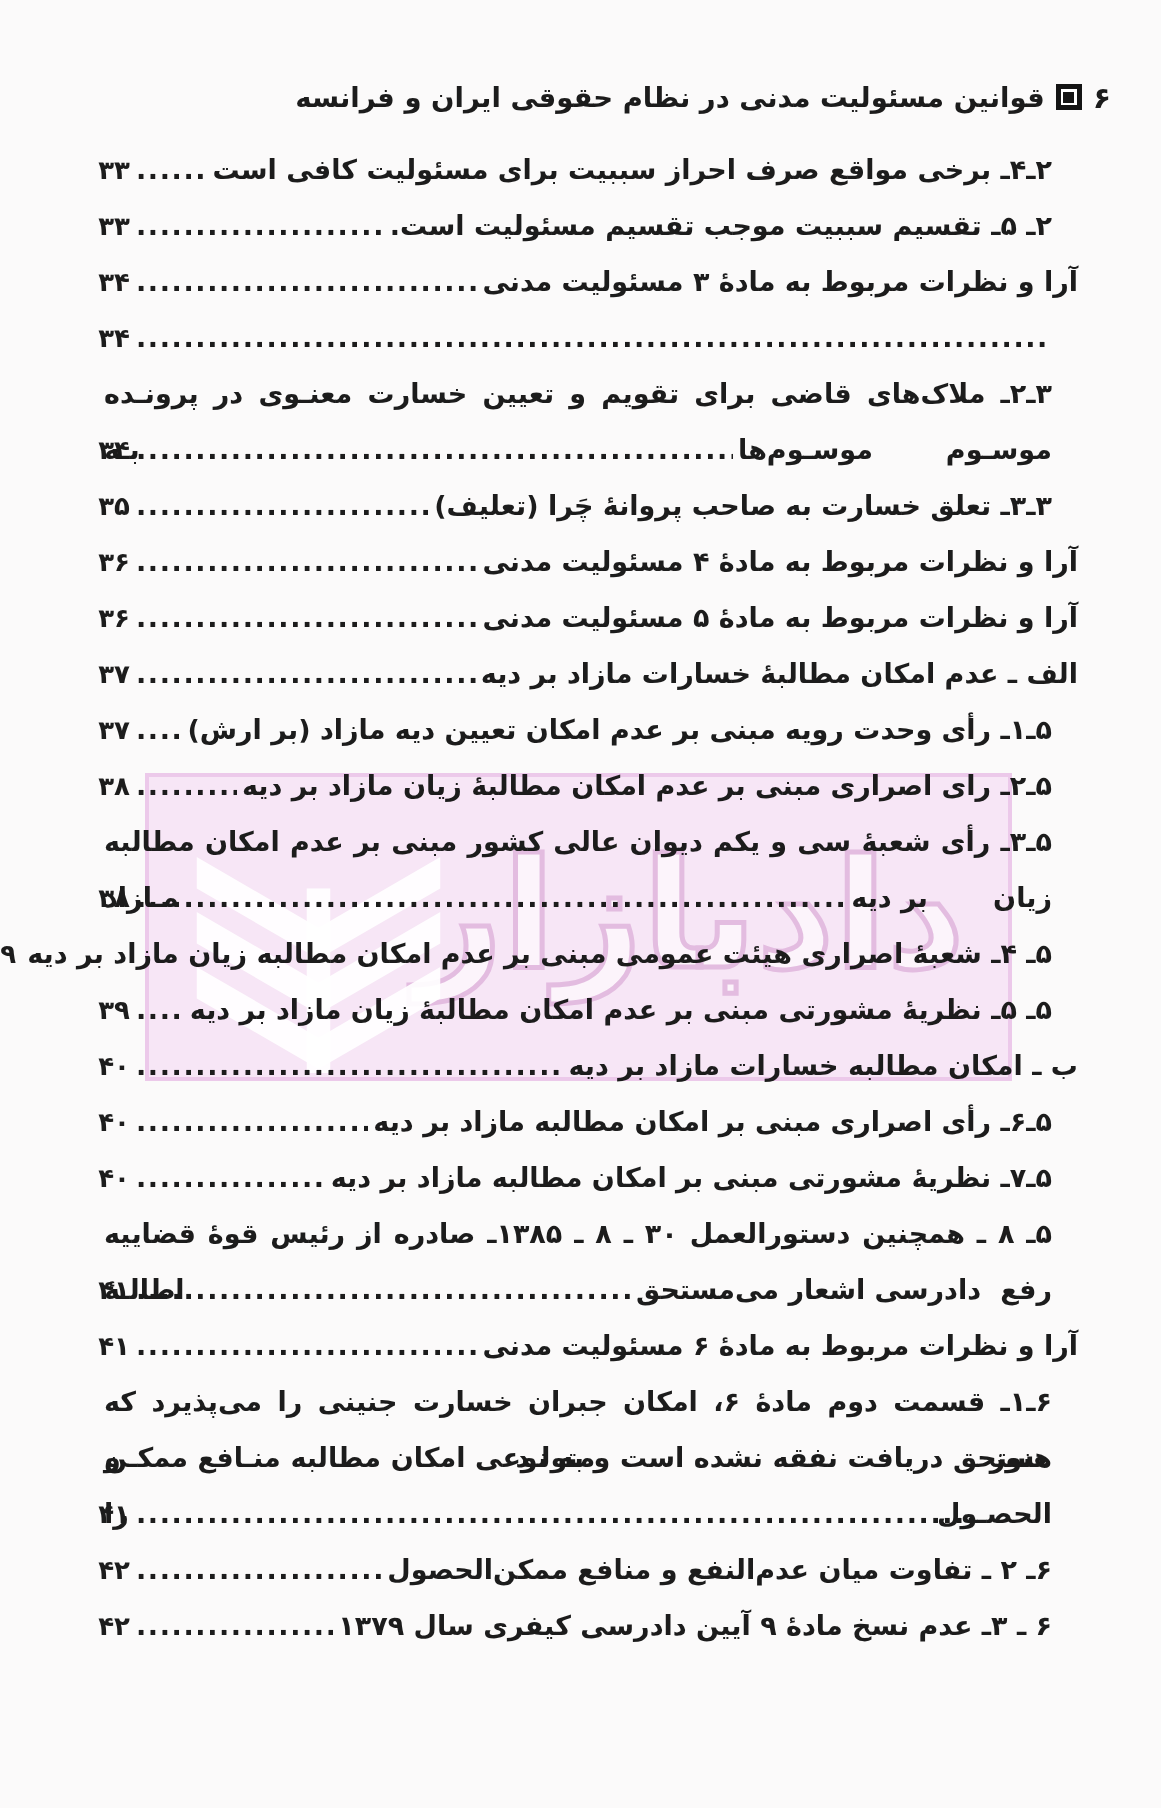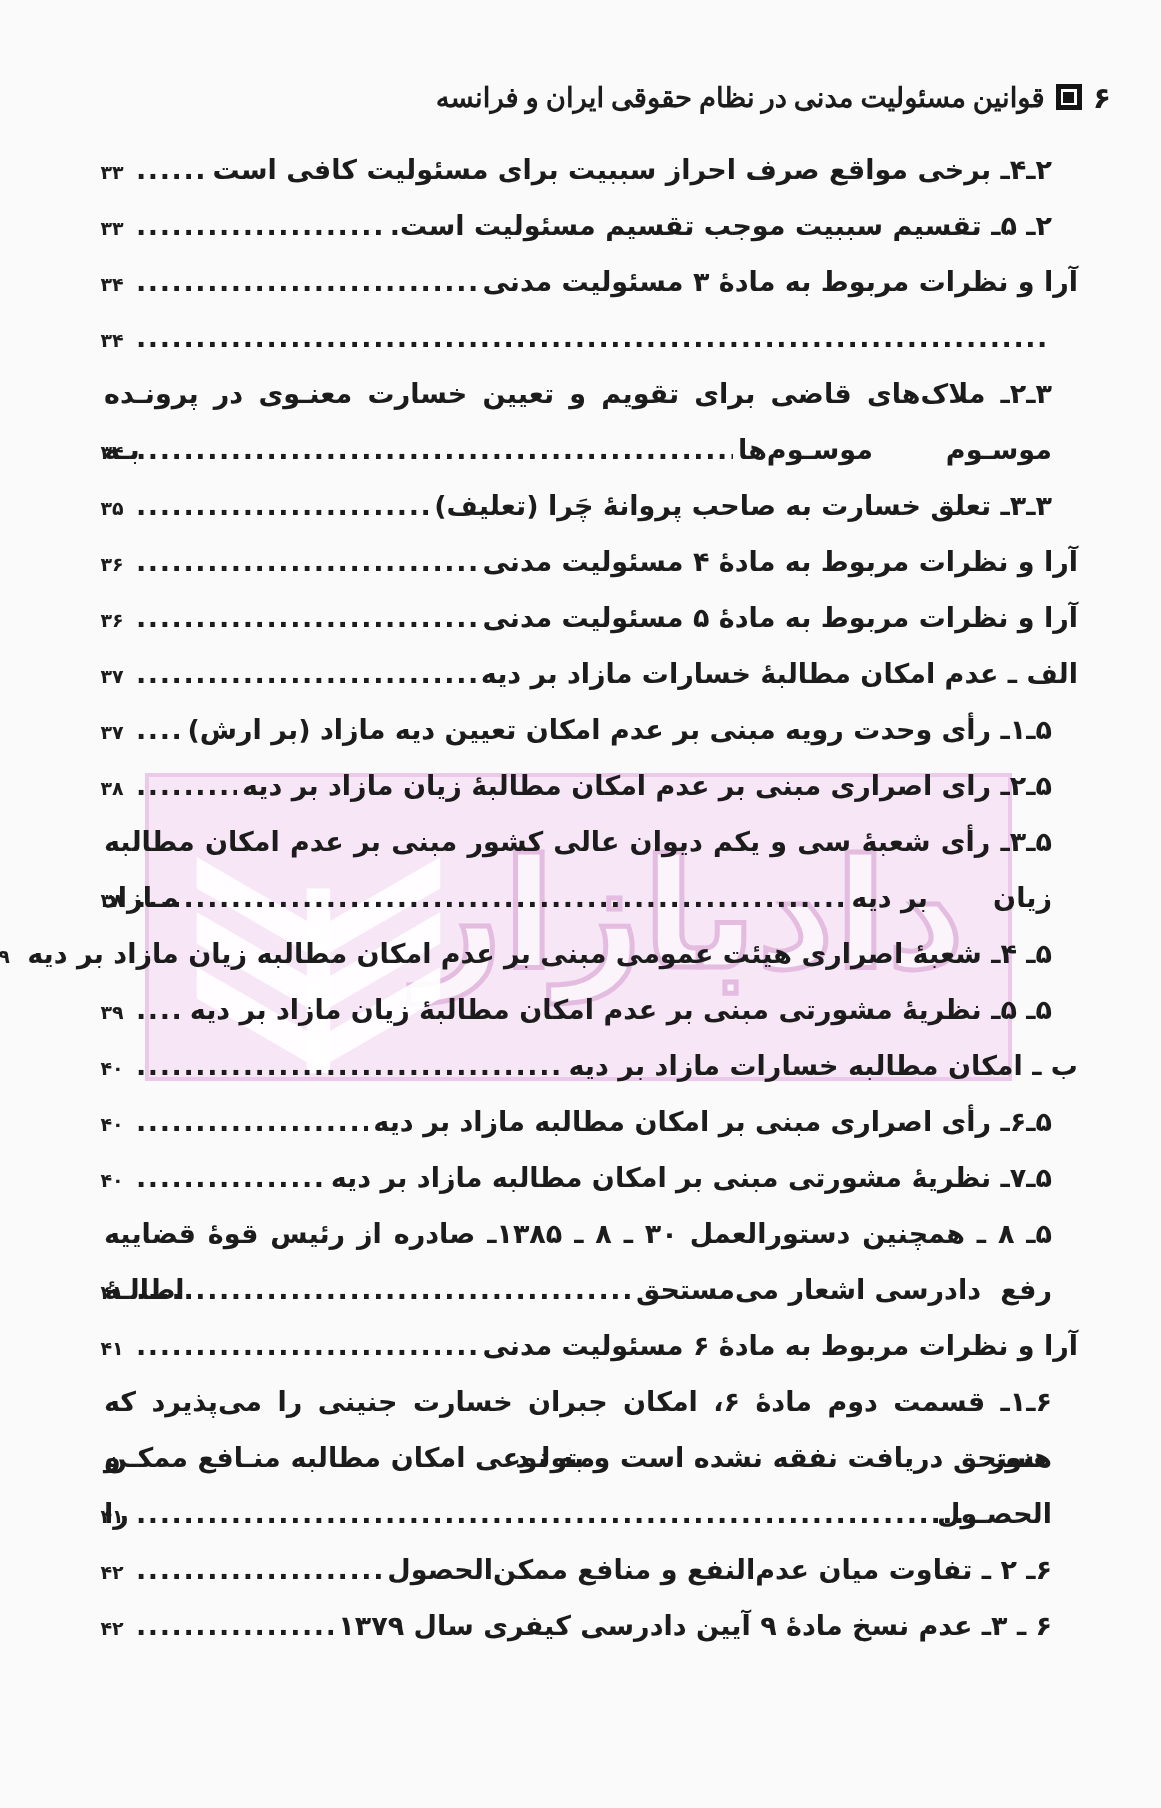--- a/index.html
+++ b/index.html
@@ -12,21 +12,21 @@
     direction:rtl;
     overflow:hidden;
   }
   
   .hdr{
     position:absolute;top:68px;right:50px;height:58px;
     display:flex;align-items:center;gap:11px;
     font-weight:bold;z-index:2;
   }
   .hdr .num{font-size:30px;}
-  .hdr .title{font-size:27.5px;letter-spacing:-0.3px;font-family:Liberation Serif, serif;}
+  .hdr .title{font-size:27.5px;letter-spacing:-0.3px;}
   .sq{
     width:26px;height:26px;box-sizing:border-box;
     background:#fff;border:5px solid #141414;position:relative;flex:0 0 auto;
   }
   .sq::after{content:"";position:absolute;inset:2.5px;background:#141414;}
   
   .toc{position:absolute;top:142px;right:83px;width:984px;z-index:1;}
   .row{
     display:flex;align-items:baseline;
     height:56px;line-height:56px;
@@ -39,21 +39,21 @@
   .lvl-cont2{padding-right:150px;}
   .lvl-cont3{padding-right:205px;}
   .leader{
     flex:1 1 auto;min-width:0;overflow:hidden;
     direction:ltr;margin:0 5px 0 6px;
   }
   .leader::after{
     content:"....................................................................................................................................................";
     letter-spacing:1.6px;font-size:27px;
   }
-  .pnum{min-width:36px;direction:ltr;text-align:center;font-size:19px;flex:0 0 auto;}
+  .pnum{min-width:36px;direction:ltr;text-align:right;font-size:26px;flex:0 0 auto;}
   .row.wrap{
     display:block;white-space:normal;
     padding:0 26px 0 10px;
     text-align:justify;text-align-last:justify;
   }
   
   .wm{
     position:absolute;left:145px;top:773px;width:867px;height:308px;
     box-sizing:border-box;
     background:var(--wm-fill,#f7e6f6);

